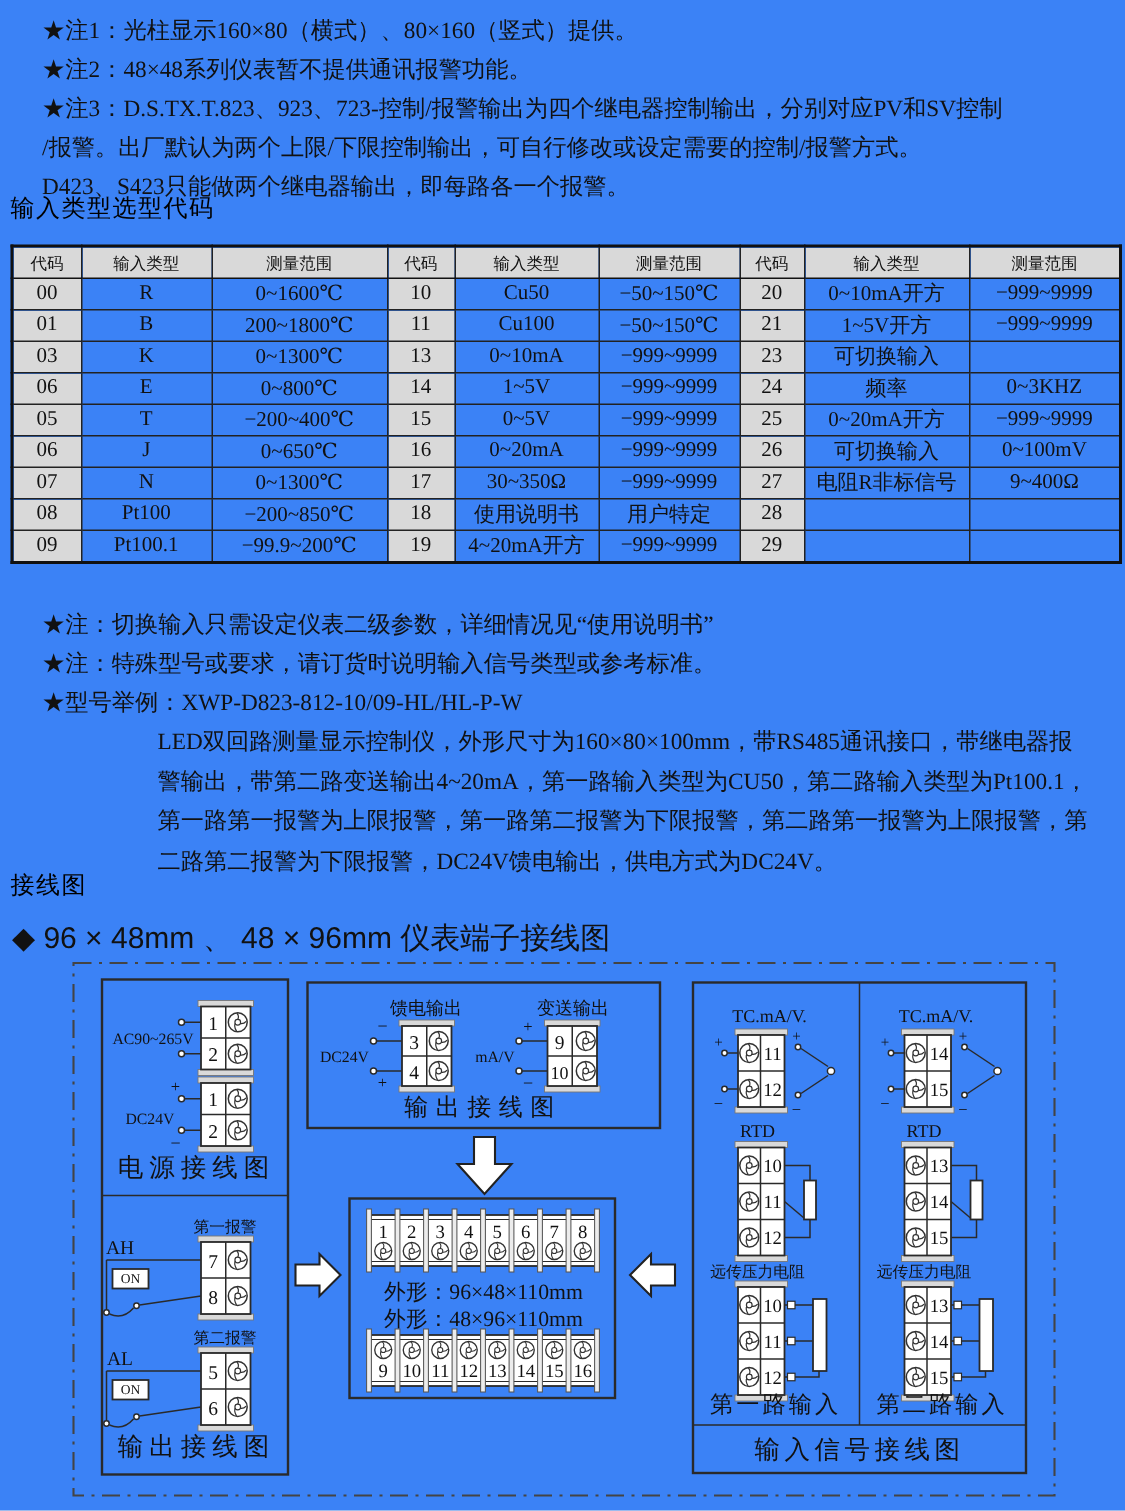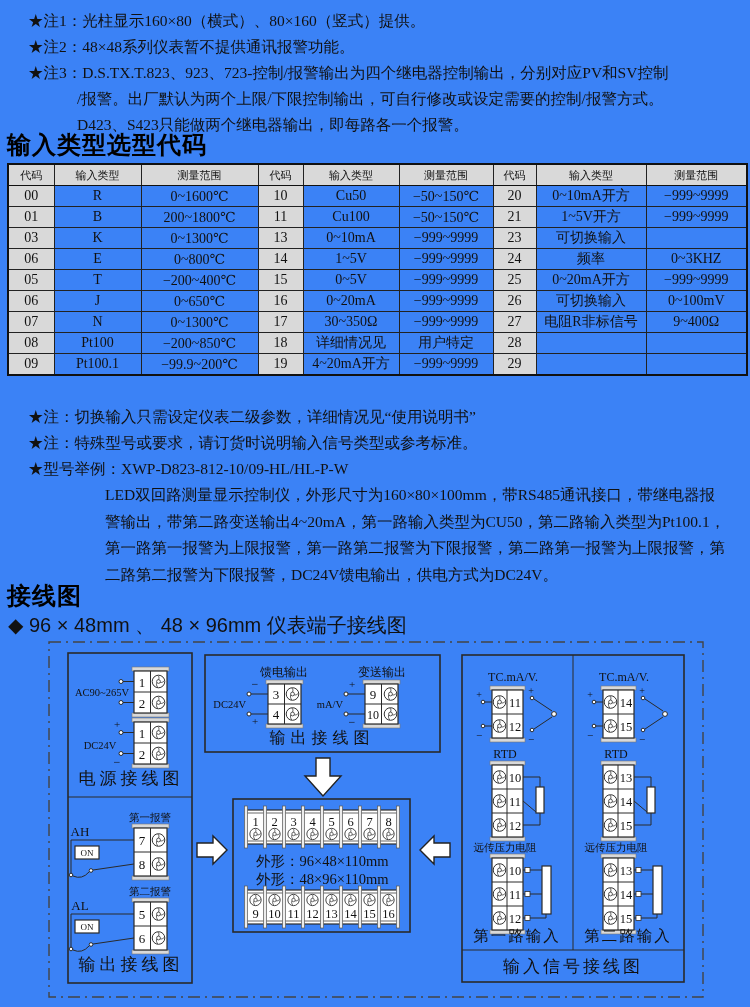--- a/index.html
+++ b/index.html
@@ -1,26 +1,26 @@
 <!DOCTYPE html>
 <html><head>
 <meta charset="utf-8">
 <style>
   html,body{margin:0;padding:0;background:#e8e8e8;}
   .page{position:relative;width:726px;height:1007px;background:#3b82f6;margin:0 auto;
         font-family:"Liberation Serif","DejaVu Serif",serif;color:#111;overflow:hidden;padding-left:29px;}
   
   .notes{position:absolute;left:28px;font-size:15.5px;line-height:26px;white-space:nowrap;}
-  .notes .ind{margin-left:49px;}
+  .notes .ind{}
   .notes-top{top:8px;}
   .notes-mid{top:404px;}
   .example{position:absolute;left:105px;top:482px;font-size:15.5px;line-height:26.5px;white-space:nowrap;}
   
   .h-main{position:absolute;left:7px;font-family:"Liberation Sans","DejaVu Sans",sans-serif;
-          font-weight:bold;font-size:24px;letter-spacing:1px;color:#000;}
+          font-weight:normal;font-size:16px;letter-spacing:1px;color:#000;}
   .h-table{top:129px;}
   .h-wiring{top:580px;}
   .bullet{position:absolute;left:8px;top:612px;font-family:"Liberation Sans","DejaVu Sans",sans-serif;
           font-size:20px;color:#111;}
   
   .sel-table{position:absolute;left:7px;top:163px;width:739px;border-collapse:collapse;
              font-size:14px;table-layout:fixed;}
   .sel-table th,.sel-table td{border:1px solid #222;text-align:center;padding:0;height:20px;
              overflow:hidden;white-space:nowrap;}
   .sel-table th{background:#d9d9d9;font-weight:normal;font-size:11px;}
@@ -156,21 +156,21 @@
           <td>−999~9999</td>
           <td class="code">27</td>
           <td>电阻R非标信号</td>
           <td>9~400Ω</td>
         </tr>
         <tr>
           <td class="code">08</td>
           <td>Pt100</td>
           <td>−200~850℃</td>
           <td class="code">18</td>
-          <td>详细情况见</td>
+          <td>使用说明书</td>
           <td>用户特定</td>
           <td class="code">28</td>
           <td></td>
           <td></td>
         </tr>
         <tr>
           <td class="code">09</td>
           <td>Pt100.1</td>
           <td>−99.9~200℃</td>
           <td class="code">19</td>

